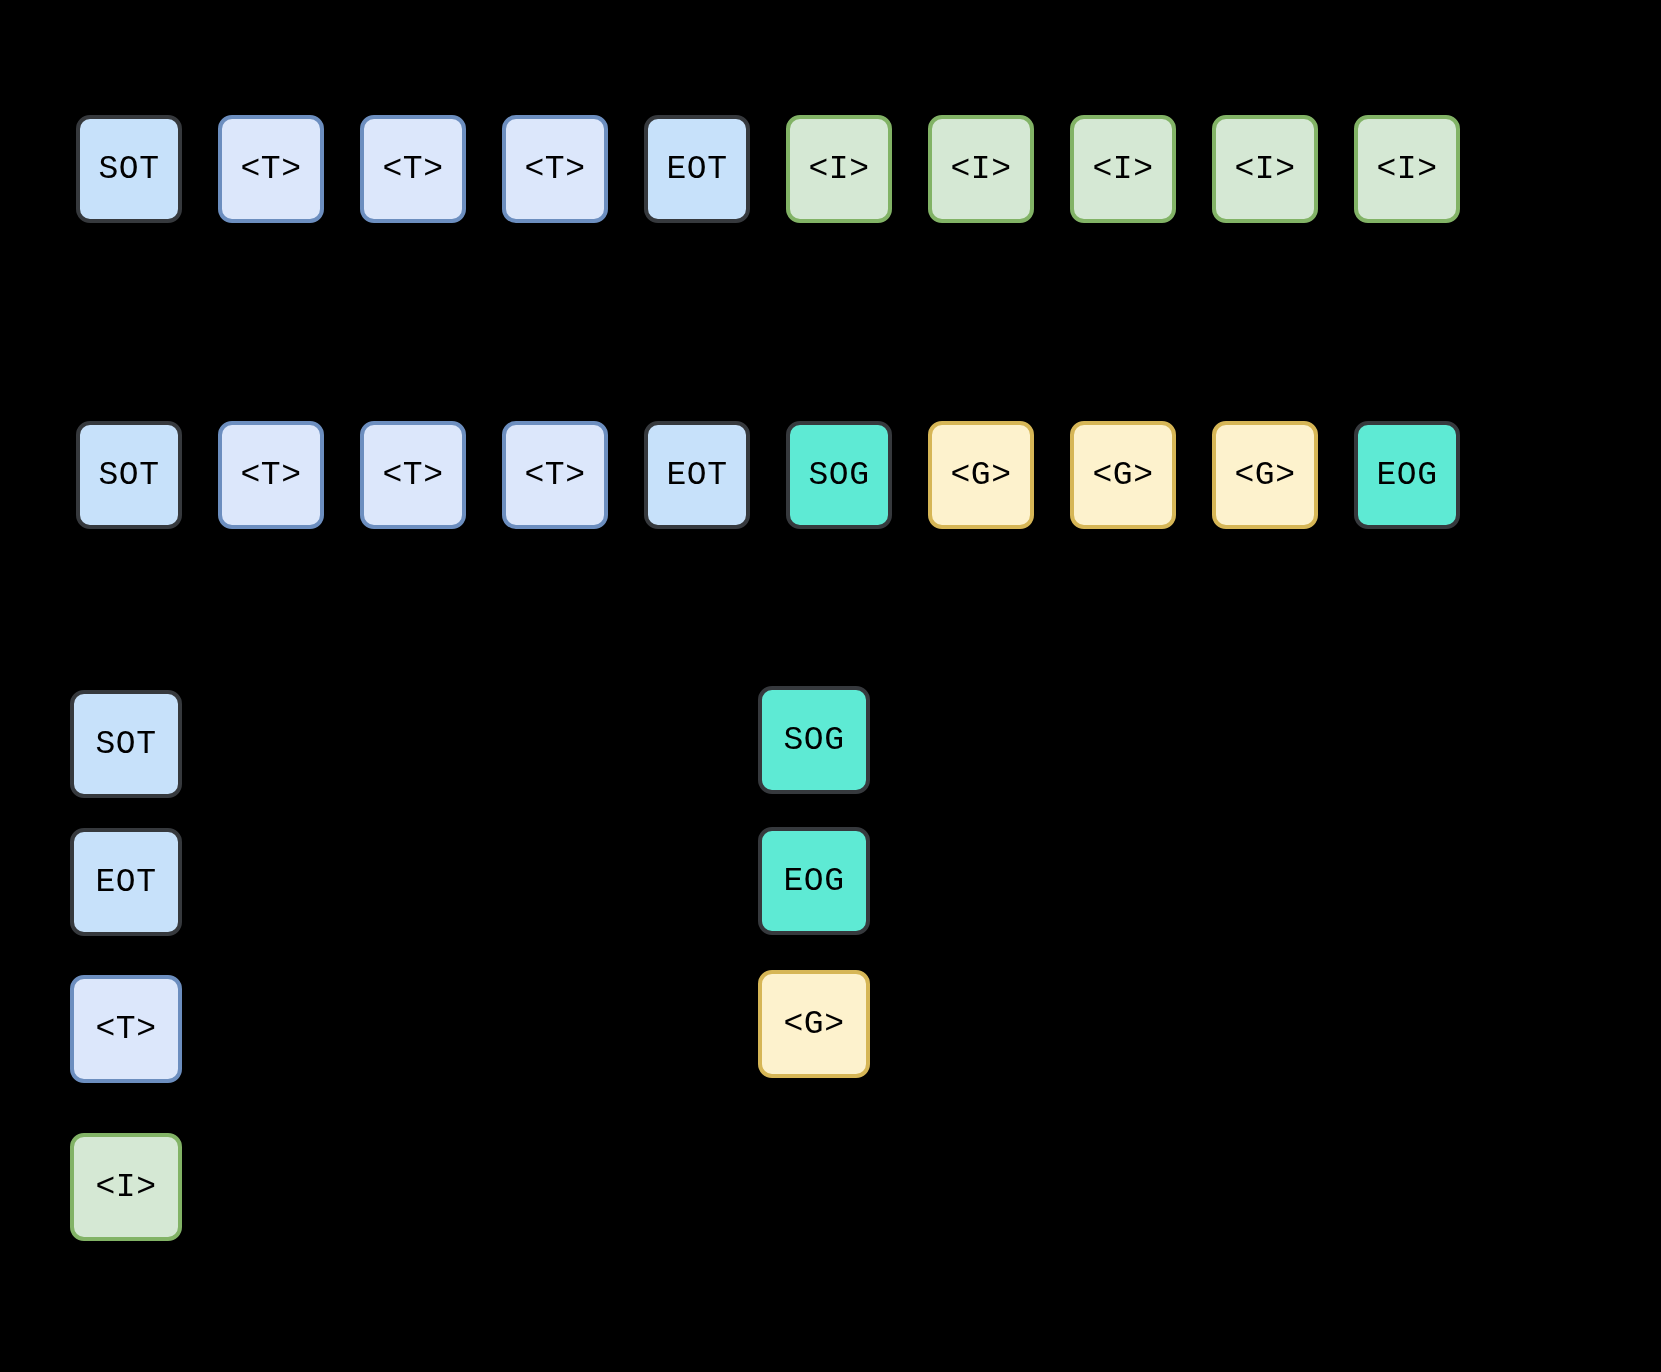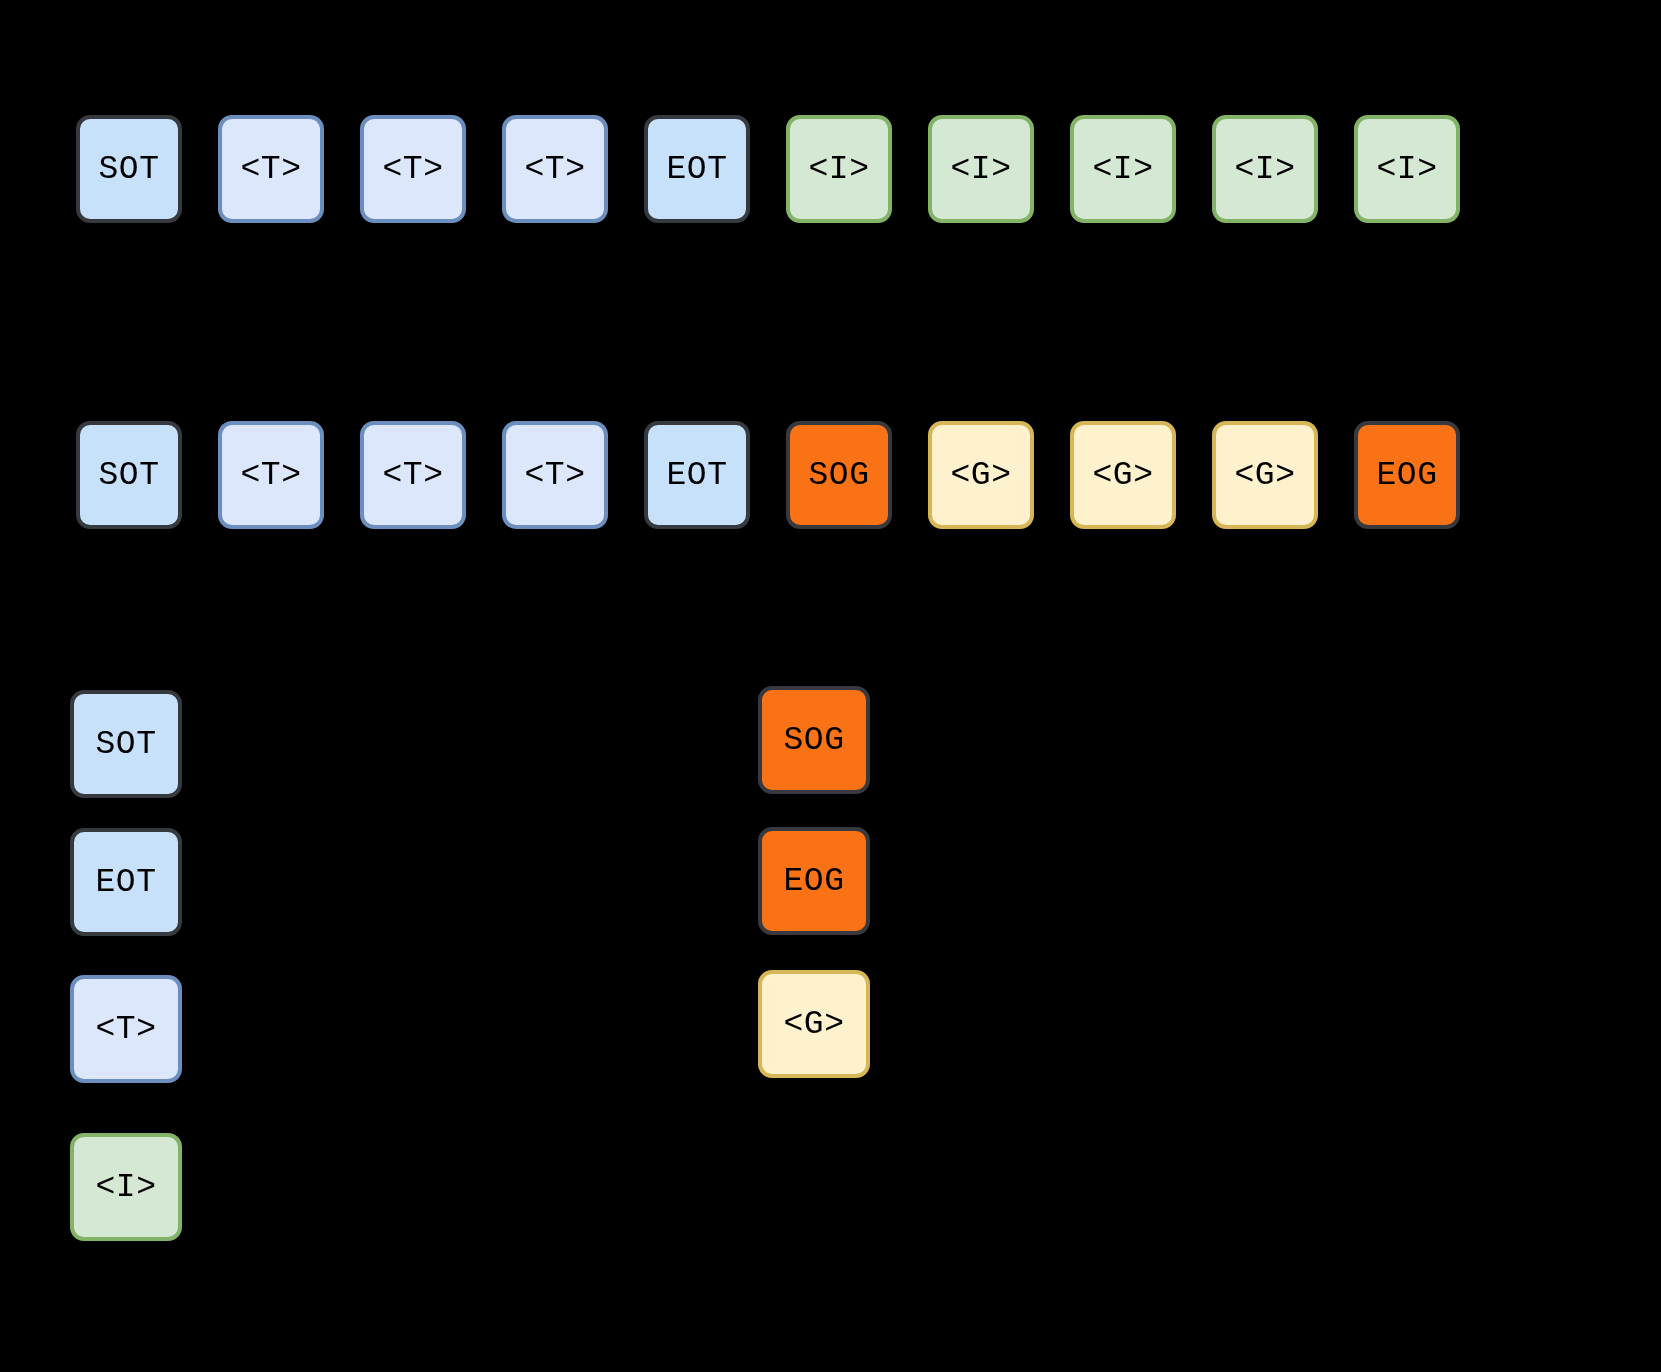--- a/index.html
+++ b/index.html
@@ -42,21 +42,21 @@
   .tok-t {
     background: #dce7fb;
     border-color: #6c8ebf;
   }
   .tok-i {
     background: #d5e8d4;
     border-color: #82b366;
   }
   .tok-sog,
   .tok-eog {
-    background: #f97316;
+    background: #5eead4;
     border-color: #36393d;
     text-align: right;
   }
   .tok-g {
     background: #fdf2cd;
     border-color: #d6b656;
   }
 </style>
 </head>
 <body>

